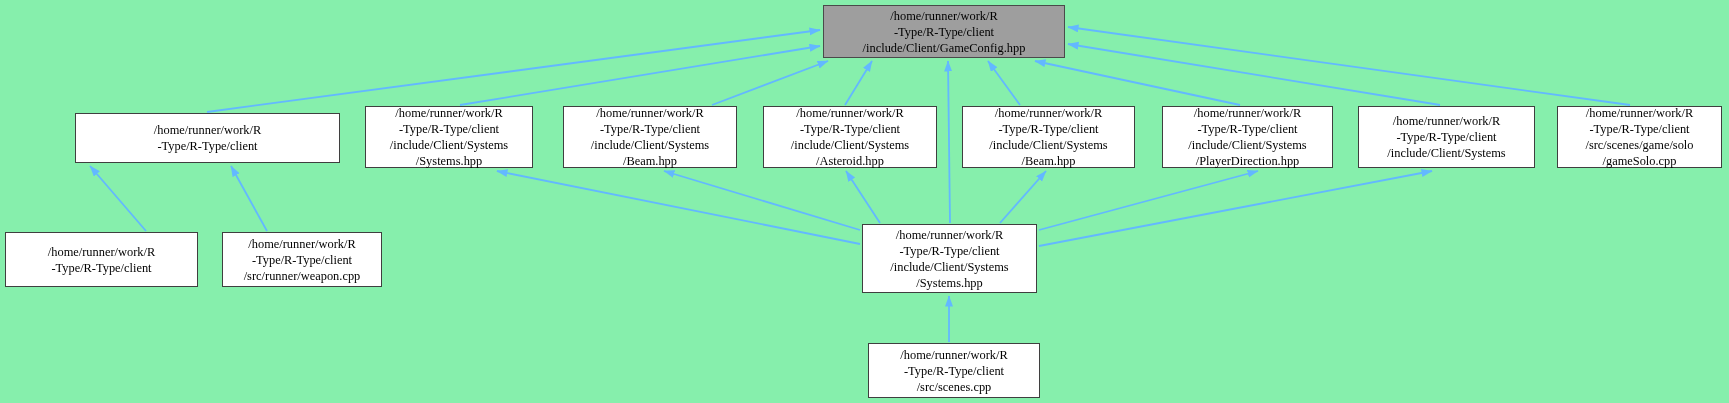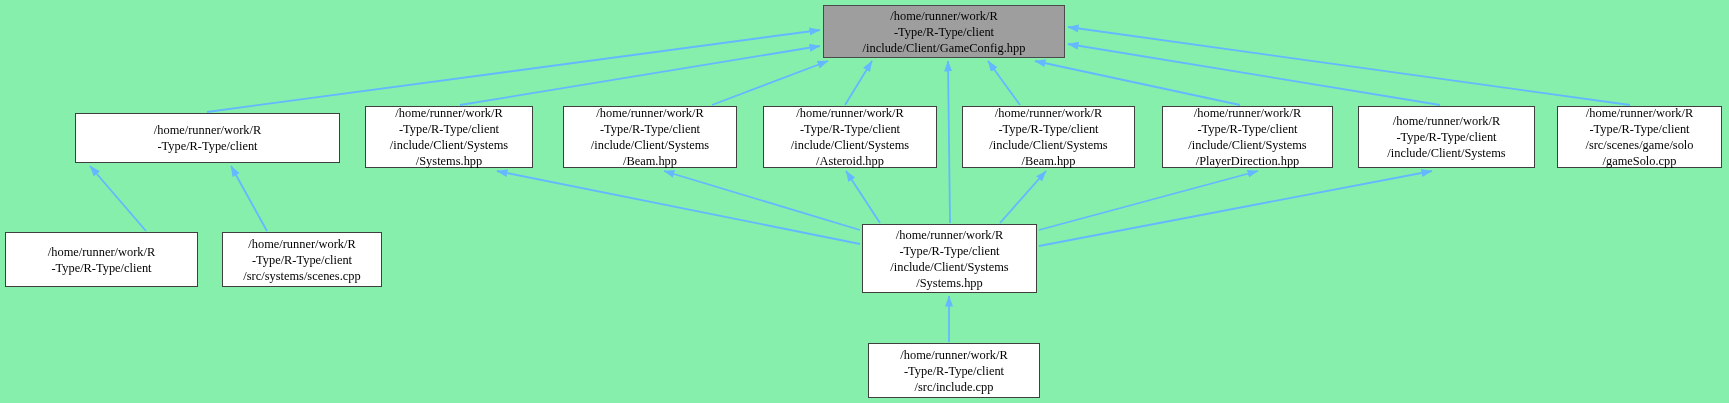--- a/index.html
+++ b/index.html
@@ -124,27 +124,27 @@
         <div class="node-line">/src/scenes/game/solo</div>
         <div class="node-line">/gameSolo.cpp</div>
       </div>
       <div class="node" style="left: 5px; top: 232px; width: 193px; height: 55px;">
         <div class="node-line">/home/runner/work/R</div>
         <div class="node-line">-Type/R-Type/client</div>
       </div>
       <div class="node" style="left: 222px; top: 232px; width: 160px; height: 55px;">
         <div class="node-line">/home/runner/work/R</div>
         <div class="node-line">-Type/R-Type/client</div>
-        <div class="node-line">/src/systems/scenes.cpp</div>
+        <div class="node-line">/src/runner/weapon.cpp</div>
       </div>
       <div class="node" style="left: 862px; top: 224px; width: 175px; height: 69px;">
         <div class="node-line">/home/runner/work/R</div>
         <div class="node-line">-Type/R-Type/client</div>
         <div class="node-line">/include/Client/Systems</div>
         <div class="node-line">/Systems.hpp</div>
       </div>
       <div class="node" style="left: 868px; top: 343px; width: 172px; height: 55px;">
         <div class="node-line">/home/runner/work/R</div>
         <div class="node-line">-Type/R-Type/client</div>
-        <div class="node-line">/src/include.cpp</div>
+        <div class="node-line">/src/scenes.cpp</div>
       </div>
     </div>
 </div>
 
 </body></html>

